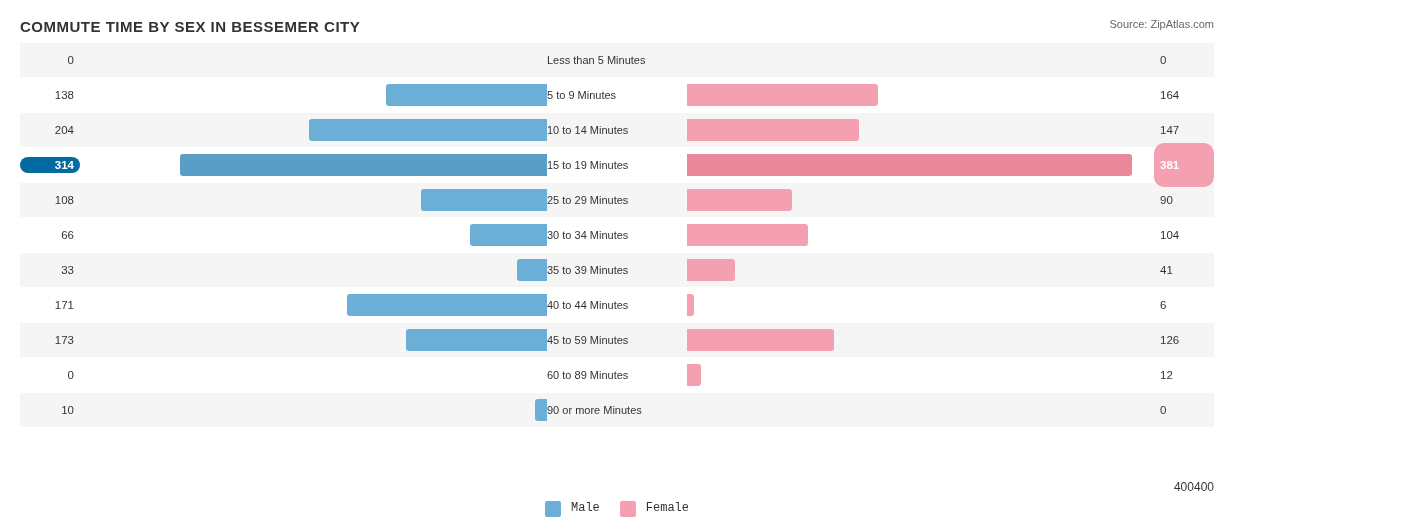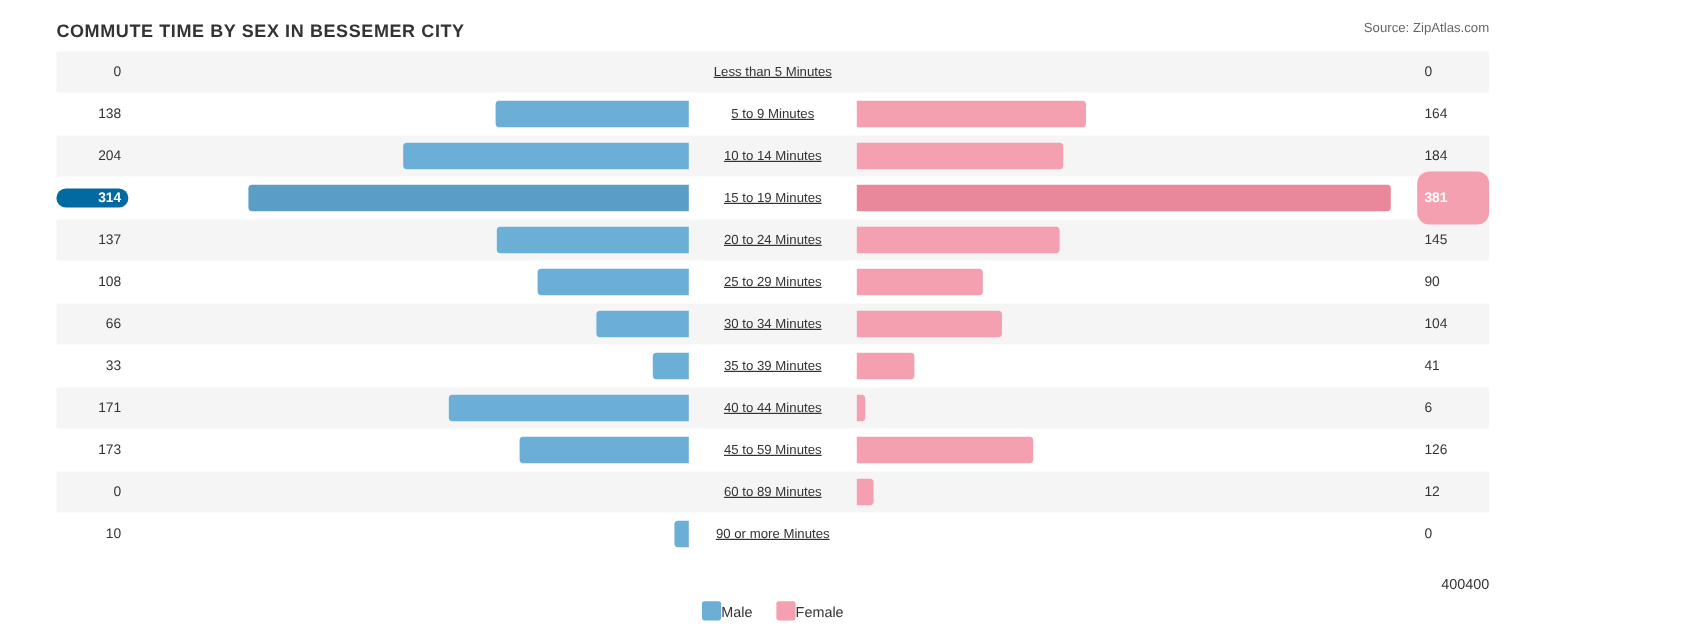--- a/index.html
+++ b/index.html
@@ -9,21 +9,20 @@
       width: 1406px;
       height: 522px;
       overflow: hidden;
       position: relative;
     }
     .chart-container {
       width: 1234px;
       height: 522px;
       padding: 18px 20px 50px 20px;
       position: relative;
-      margin-left: 27px;
     }
     .chart-title {
       font-size: 15px;
       font-weight: bold;
       color: #333;
       text-transform: uppercase;
       letter-spacing: 0.5px;
       margin-bottom: 8px;
     }
     .source {
@@ -53,27 +52,26 @@
     .left-val {
       width: 60px;
       text-align: right;
       font-size: 11.5px;
       color: #333;
       padding-right: 6px;
       flex-shrink: 0;
     }
     .label {
       width: 140px;
-      text-align: center;
+      text-align: left;
       font-size: 11px;
       color: #333;
       flex-shrink: 0;
       z-index: 2;
       position: relative;
-      text-decoration: underline;
     }
     .right-val {
       width: 60px;
       text-align: left;
       font-size: 11.5px;
       color: #333;
       padding-left: 6px;
       flex-shrink: 0;
     }
     .bars-container {
@@ -113,22 +111,23 @@
       left: 50%;
       transform: translateX(-50%);
       display: flex;
       align-items: center;
       gap: 20px;
       font-size: 12px;
       color: #333;
     }
     .legend-item {
       display: flex;
-      align-items: flex-end;
-      gap: 0;
+      align-items: flex-start;
+      gap: 10px;
+      font-family: Liberation Mono, monospace;
     }
     .legend-swatch {
       width: 16px;
       height: 16px;
       border-radius: 2px;
     }
     .bottom-labels {
       position: absolute;
       bottom: 28px;
       left: 20px;
@@ -177,47 +176,34 @@
         <div class="left-val">204</div>
         <div class="bars-container">
           <div class="left-bar-wrapper">
             <div class="bar-blue" style="width: 51%;"></div>
           </div>
           <div class="label">10 to 14 Minutes</div>
           <div class="right-bar-wrapper">
             <div class="bar-pink" style="width: 36.75%;"></div>
           </div>
         </div>
-        <div class="right-val">184</div>
+        <div class="right-val">147</div>
       </div>
       <div class="row">
         <div class="left-val" style="background: #0369a1; color: rgb(255, 255, 255); font-weight: bold; border-radius: 10px; padding: 2px 6px; display: inline-block;">314</div>
         <div class="bars-container">
           <div class="left-bar-wrapper">
             <div class="bar-blue" style="width: 78.5%; background: rgb(90, 158, 198);"></div>
           </div>
           <div class="label">15 to 19 Minutes</div>
           <div class="right-bar-wrapper">
             <div class="bar-pink" style="width: 95.25%; background: rgb(232, 136, 154);"></div>
           </div>
         </div>
         <div class="right-val" style="background: rgb(244, 160, 176); color: rgb(255, 255, 255); font-weight: bold; border-radius: 10px; padding: 16px 6px; display: inline-block;">381</div>
-      </div>
-      <div class="row">
-        <div class="left-val">137</div>
-        <div class="bars-container">
-          <div class="left-bar-wrapper">
-            <div class="bar-blue" style="width: 34.25%;"></div>
-          </div>
-          <div class="label">20 to 24 Minutes</div>
-          <div class="right-bar-wrapper">
-            <div class="bar-pink" style="width: 36.25%;"></div>
-          </div>
-        </div>
-        <div class="right-val">145</div>
       </div>
       <div class="row">
         <div class="left-val">108</div>
         <div class="bars-container">
           <div class="left-bar-wrapper">
             <div class="bar-blue" style="width: 27%;"></div>
           </div>
           <div class="label">25 to 29 Minutes</div>
           <div class="right-bar-wrapper">
             <div class="bar-pink" style="width: 22.5%;"></div>

